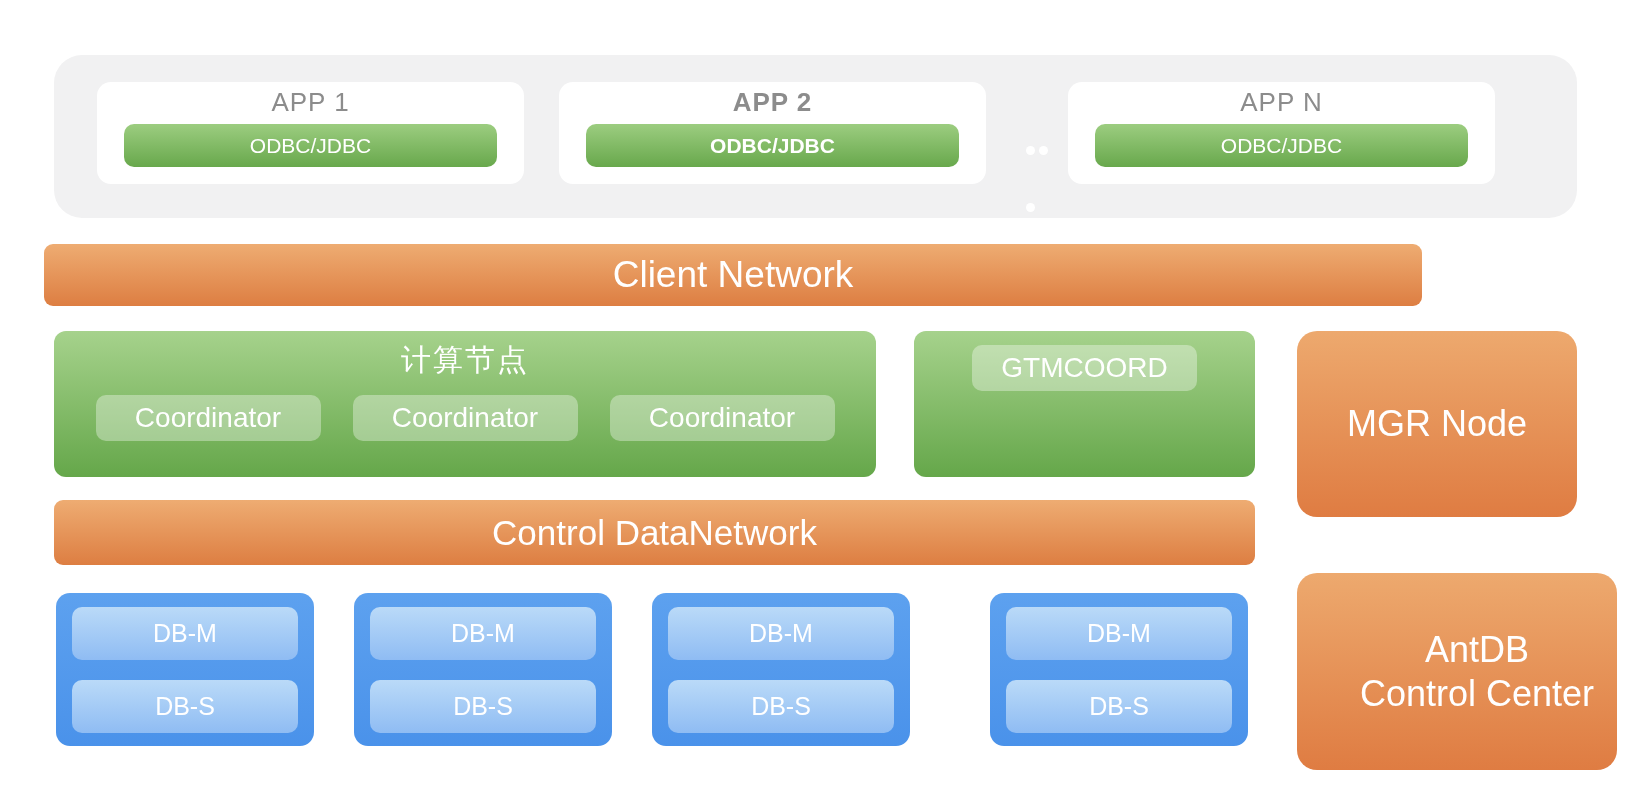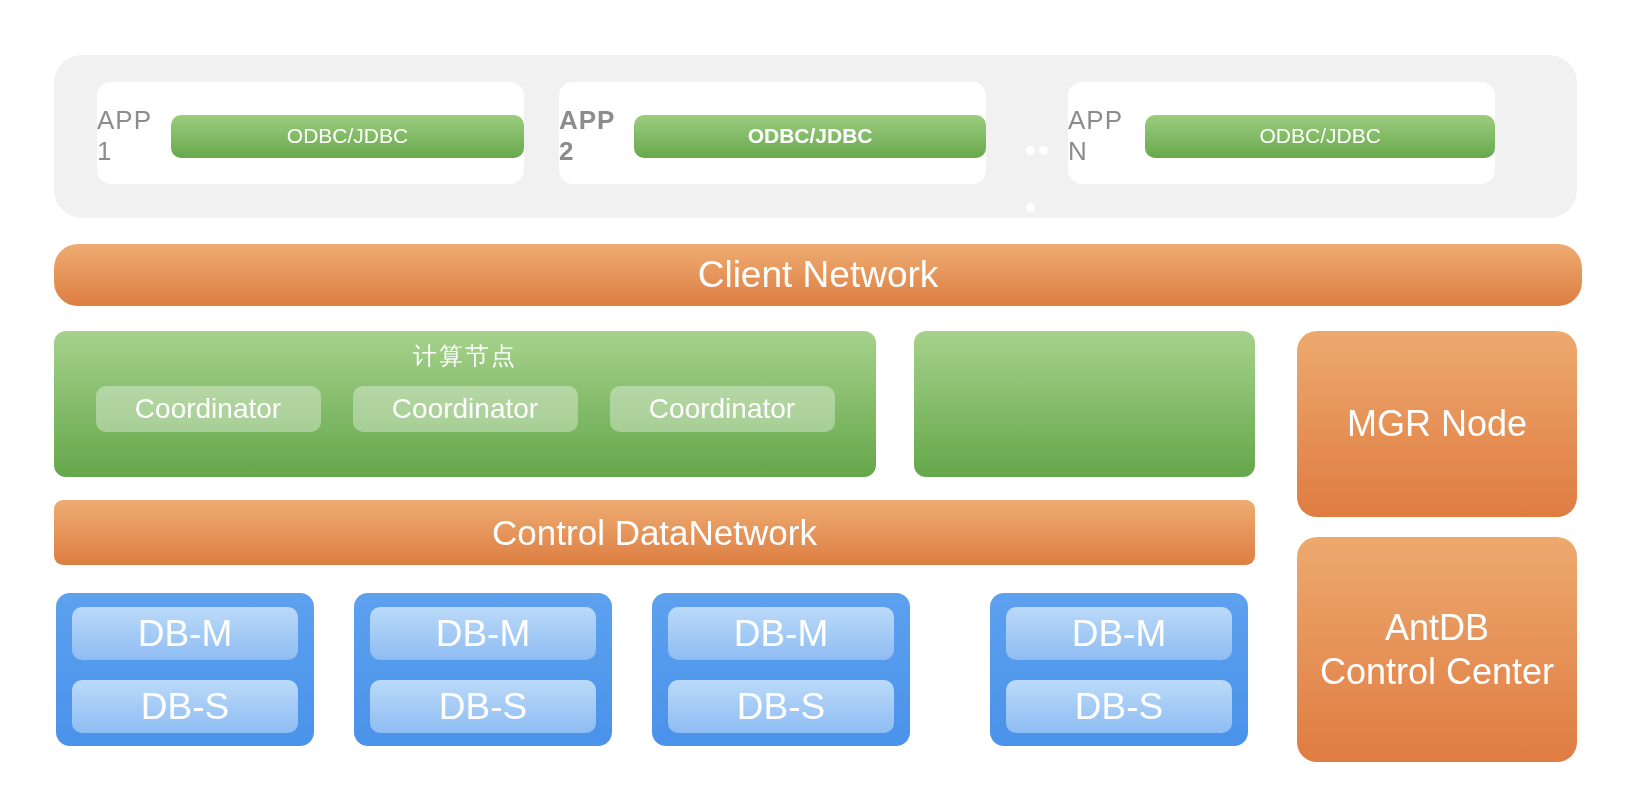--- a/index.html
+++ b/index.html
@@ -7,21 +7,21 @@
     position:relative;width:1635px;height:810px;background:#ffffff;overflow:hidden;
     font-family:"Liberation Sans", sans-serif;
   }
   
   .app-layer{
     position:absolute;left:54px;top:55px;width:1523px;height:163px;
     background:#f1f1f2;border-radius:28px;
   }
   .app-card{
     position:absolute;top:27px;width:427px;height:102px;background:#ffffff;
-    border-radius:14px;display:flex;flex-direction:row;align-items:center;
+    border-radius:14px;display:flex;flex-direction:column;align-items:center;
   }
   .app-card.c1{left:43px;}
   .app-card.c2{left:505px;font-weight:bold;}
   .app-card.cn{left:1014px;}
   .app-title{
     margin-top:5px;font-size:26px;color:#8c8c8c;letter-spacing:1px;
   }
   .odbc-pill{
     margin-top:6px;width:373px;height:43px;border-radius:10px;
     background:linear-gradient(180deg,#9ccd80 0%,#68a84c 100%);
@@ -32,58 +32,58 @@
   }
   .dot.d1{left:1026px;top:146px;}
   .dot.d2{left:1039px;top:146px;}
   .dot.d3{left:1026px;top:203px;}
   
   .net-bar{
     position:absolute;border-radius:9px;
     background:linear-gradient(180deg,#eeac72 0%,#dd7e42 100%);
     color:#ffffff;display:flex;align-items:center;justify-content:center;
   }
-  .client-net{left:54px;top:244px;width:1528px;height:62px;font-size:37px;border-radius:24px;}
+  .client-net{left:44px;top:244px;width:1378px;height:62px;font-size:37px;}
   .private-net{left:54px;top:500px;width:1201px;height:65px;font-size:35px;}
   
   .green-box{
     position:absolute;top:331px;height:146px;border-radius:12px;
     background:linear-gradient(180deg,#a6d28c 0%,#65a74a 100%);
     display:flex;flex-direction:column;align-items:center;
   }
   .compute-box{left:54px;width:822px;}
   .gtm-box{left:914px;width:341px;}
-  .green-title{margin-top:9px;font-size:24px;color:#ffffff;letter-spacing:2px;}
+  .green-title{margin-top:9px;font-size:30px;color:#ffffff;letter-spacing:2px;}
   .pill-row{margin-top:14px;display:flex;gap:32px;justify-content:center;}
   .inner-pill{
     width:225px;height:46px;border-radius:10px;background:rgba(255,255,255,0.35);
     color:#ffffff;font-size:28px;display:flex;align-items:center;justify-content:center;
   }
   
   .orange-box{
     position:absolute;left:1297px;width:280px;border-radius:20px;
     background:linear-gradient(180deg,#eda96e 0%,#df7c42 100%);
     color:#ffffff;display:flex;flex-direction:column;align-items:center;justify-content:center;
     text-align:center;font-size:36px;line-height:44px;
   }
   .mgr-box{top:331px;height:186px;}
-  .cc-box{top:537px;height:225px;}
+  .cc-box{top:573px;height:197px;padding-left:40px;}
   
   .db-group{
     position:absolute;top:593px;width:258px;height:153px;border-radius:14px;
     background:linear-gradient(180deg,#5da1ef 0%,#4a92ea 100%);
   }
   .db-group.g1{left:56px;}
   .db-group.g2{left:354px;}
   .db-group.g3{left:652px;}
   .db-group.g4{left:990px;}
   .db-pill{
     position:absolute;left:16px;right:16px;height:53px;border-radius:10px;
     background:linear-gradient(180deg,#badaf8 0%,#8fbcf3 100%);
-    color:#ffffff;font-size:37px;display:flex;align-items:center;justify-content:center;
+    color:#ffffff;font-size:25px;display:flex;align-items:center;justify-content:center;
   }
   .db-pill.m{top:14px;}
   .db-pill.s{top:87px;}
 </style>
 </head>
 <body>
 
 <div class="canvas">
 
   <div class="app-layer">
@@ -109,20 +109,23 @@
   <div class="green-box compute-box">
     <div class="green-title">计算节点</div>
     <div class="pill-row">
       <div class="inner-pill">Coordinator</div>
       <div class="inner-pill">Coordinator</div>
       <div class="inner-pill">Coordinator</div>
     </div>
   </div>
 
   <div class="green-box gtm-box">
+    <div class="pill-row">
+      <div class="inner-pill">GTMCOORD</div>
+    </div>
   </div>
 
   <div class="orange-box mgr-box">
     <div>MGR Node</div>
   </div>
 
   <div class="net-bar private-net">Control DataNetwork</div>
 
   <div class="db-group g1">
     <div class="db-pill m">DB-M</div>

